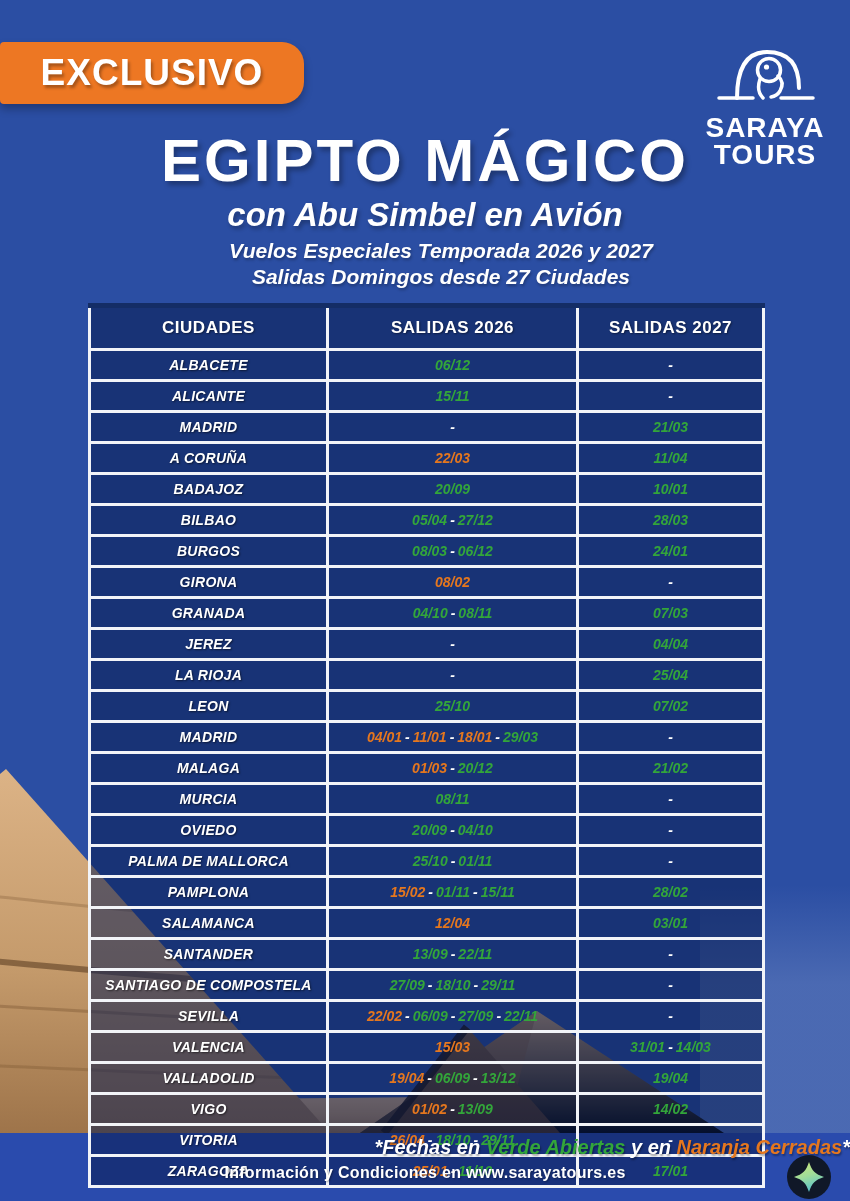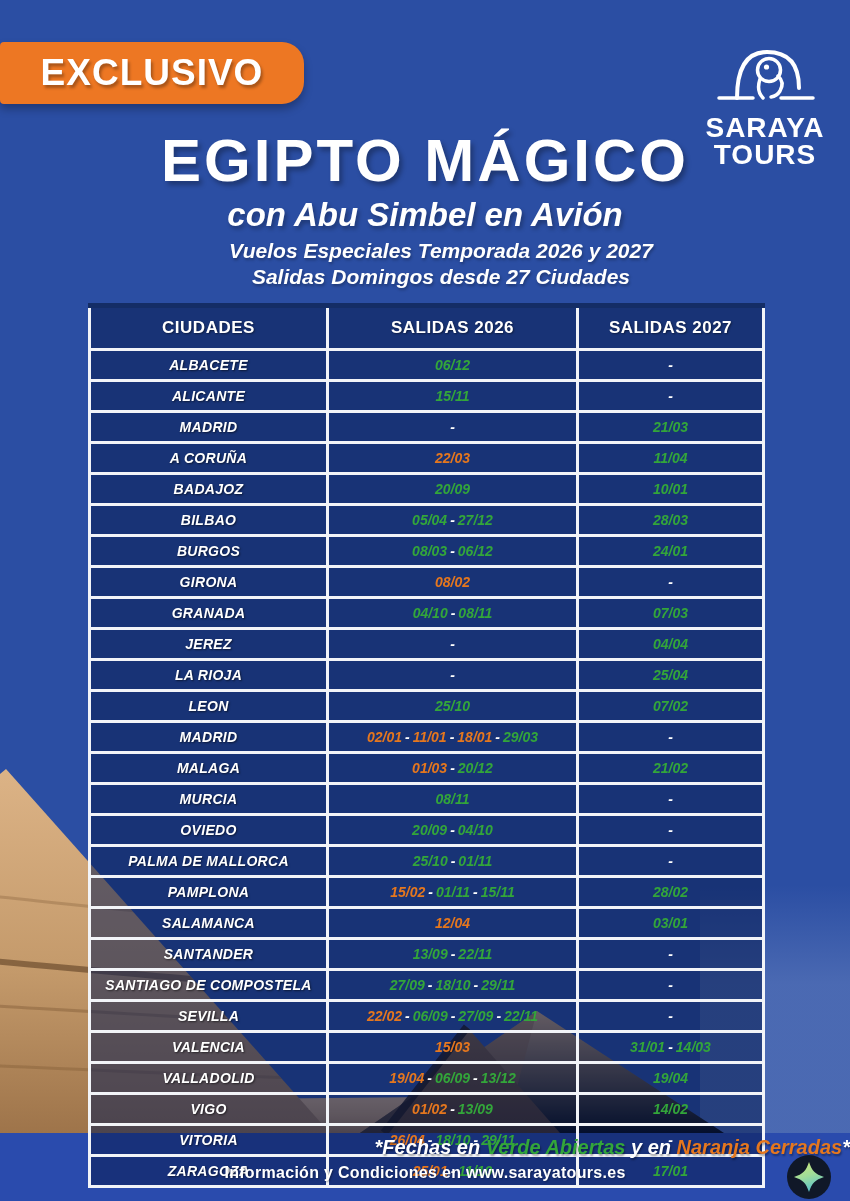--- a/index.html
+++ b/index.html
@@ -231,21 +231,21 @@
           <td><span class="d-empty">-</span></td>
           <td><span class="d-open">25/04</span></td>
         </tr>
         <tr>
           <td class="city">LEON</td>
           <td><span class="d-open">25/10</span></td>
           <td><span class="d-open">07/02</span></td>
         </tr>
         <tr>
           <td class="city">MADRID</td>
-          <td><span class="d-closed">02/01</span><span class="d-sep">-</span><span class="d-closed">11/01</span><span class="d-sep">-</span><span class="d-closed">18/01</span><span class="d-sep">-</span><span class="d-open">29/03</span></td>
+          <td><span class="d-closed">04/01</span><span class="d-sep">-</span><span class="d-closed">11/01</span><span class="d-sep">-</span><span class="d-closed">18/01</span><span class="d-sep">-</span><span class="d-open">29/03</span></td>
           <td><span class="d-empty">-</span></td>
         </tr>
         <tr>
           <td class="city">MALAGA</td>
           <td><span class="d-closed">01/03</span><span class="d-sep">-</span><span class="d-open">20/12</span></td>
           <td><span class="d-open">21/02</span></td>
         </tr>
         <tr>
           <td class="city">MURCIA</td>
           <td><span class="d-open">08/11</span></td>

